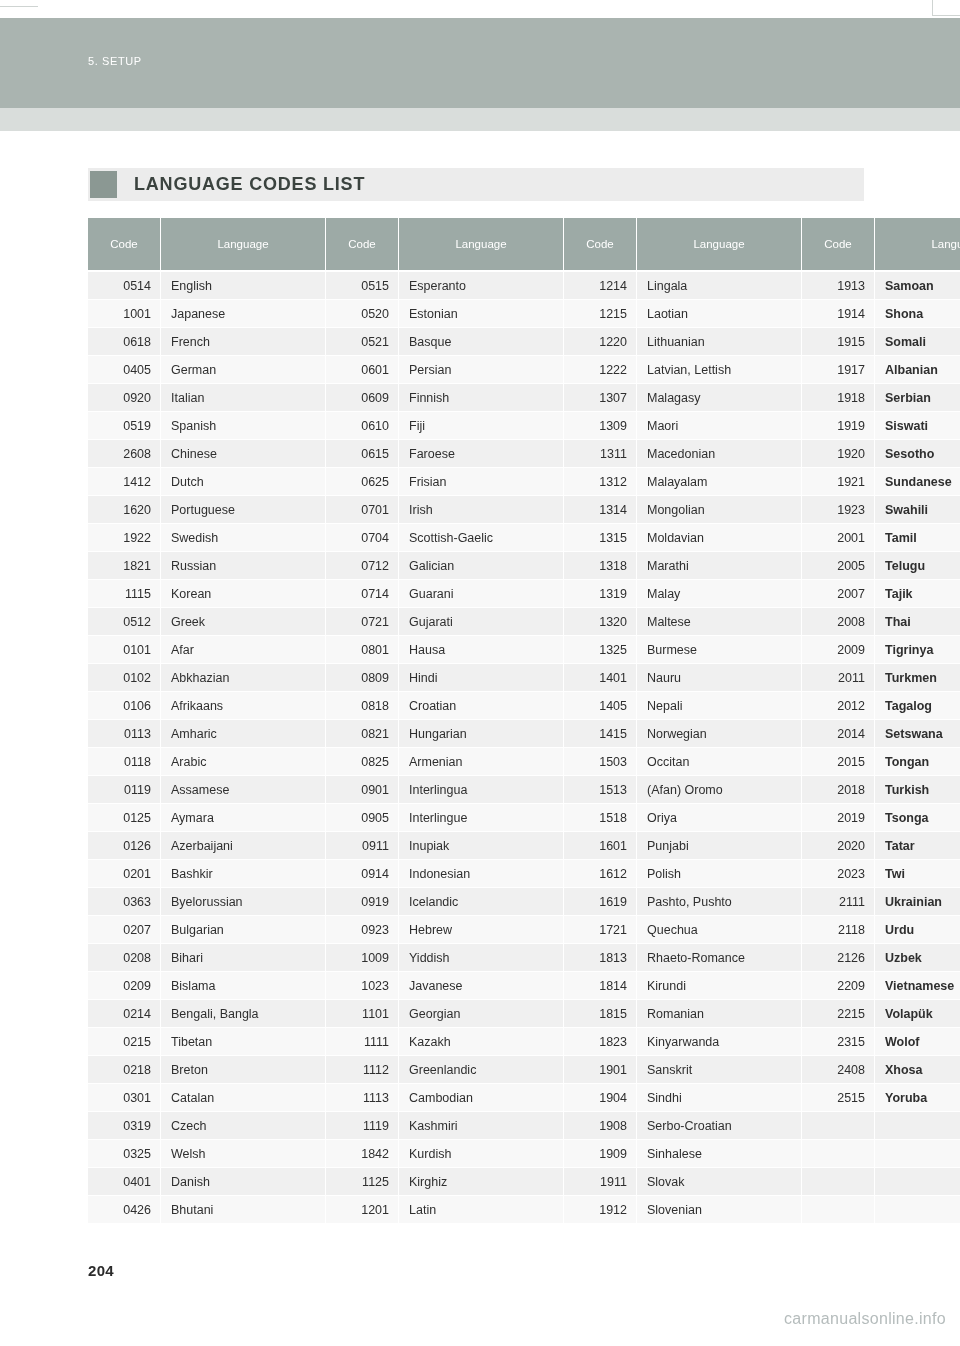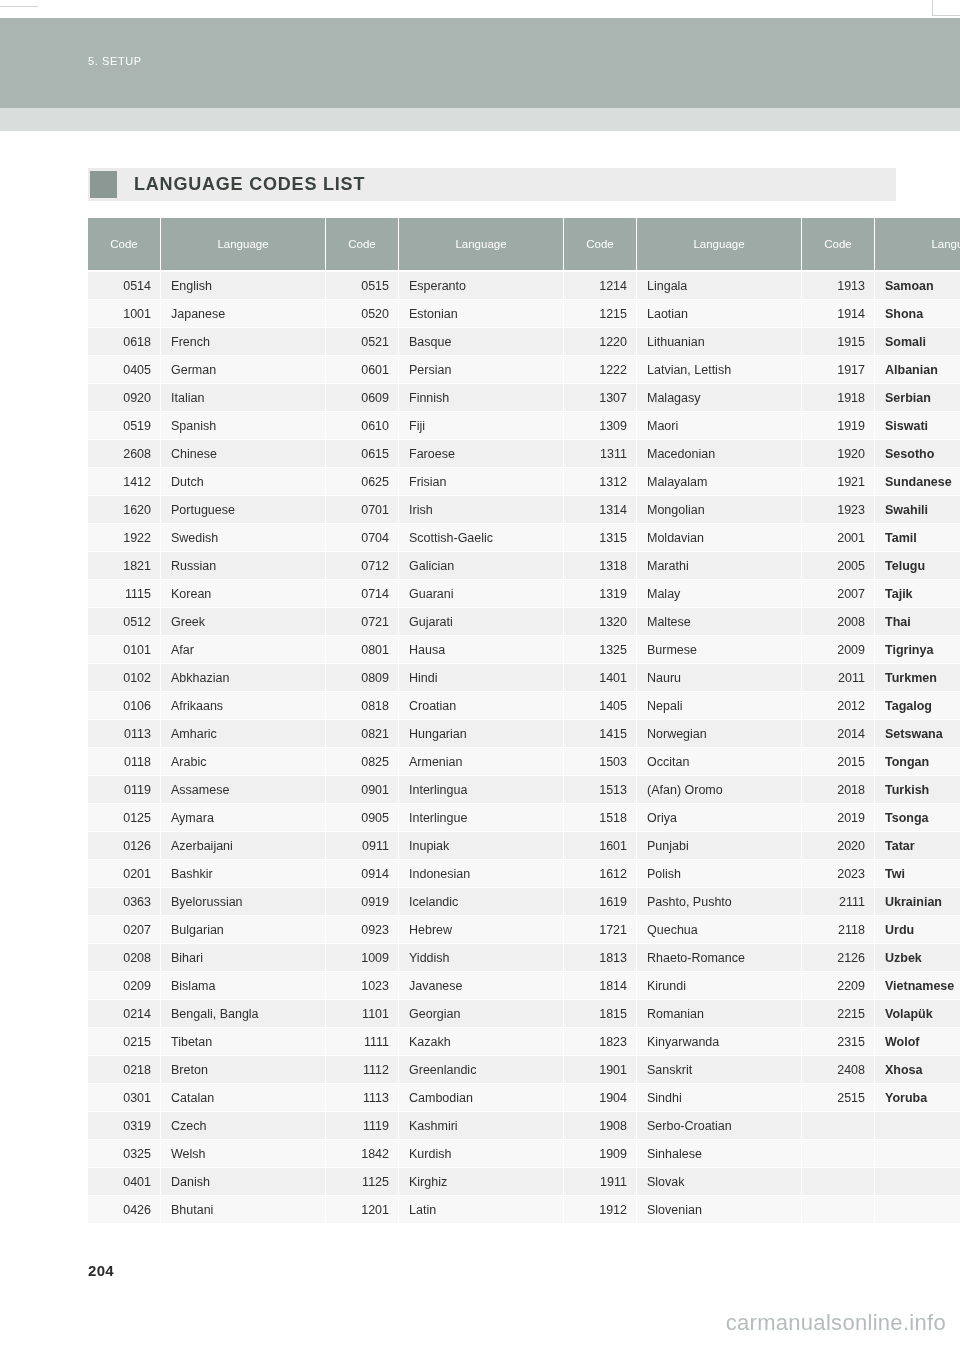--- a/index.html
+++ b/index.html
@@ -13,22 +13,23 @@
     border-left:1px solid #cfd4d2; border-bottom:1px solid #cfd4d2; }
 
   .band { position:absolute; top:18px; left:0; width:960px; height:90px; background:#aab4b0; }
   .section-header {
     position:absolute; left:88px; top:55px; color:#ffffff;
     font-size:11px; letter-spacing:0.6px;
   }
   .subband { position:absolute; top:108px; left:0; width:960px; height:23px; background:#d9dddb; }
 
   .title-bar {
-    position:absolute; top:168px; left:88px; width:808px; height:33px;
+    position:absolute; top:168px; left:88px; width:748px; height:33px;
     background:#ececec;
+    padding-left:28px;
   }
   .title-square {
     position:absolute; left:2px; top:3px; width:27px; height:27px; background:#8b9893;
   }
   .title-text {
     position:absolute; left:46px; top:6px; color:#3b433f;
     font-size:18px; font-weight:bold; letter-spacing:0.8px;
   }
 
   table.codes {
@@ -53,21 +54,21 @@
   table.codes td.lang { text-align:left; padding-left:10px; }
   .col-code { width:48px; }
   .col-lang { width:140px; }
 
   .page-number {
     position:absolute; left:88px; top:1262px; color:#2b2b2b;
     font-size:15px; font-weight:bold; letter-spacing:0.3px;
   }
   .watermark {
     position:absolute; right:14px; top:1310px; color:#b5bcbc;
-    font-size:22px; letter-spacing:0.3px;
+    font-size:16px; letter-spacing:0.3px;
   }
 </style>
 </head>
 <body>
 
 <div class="page">
 
   <div class="edge-mark-left"></div>
   <div class="edge-mark-right"></div>
 

